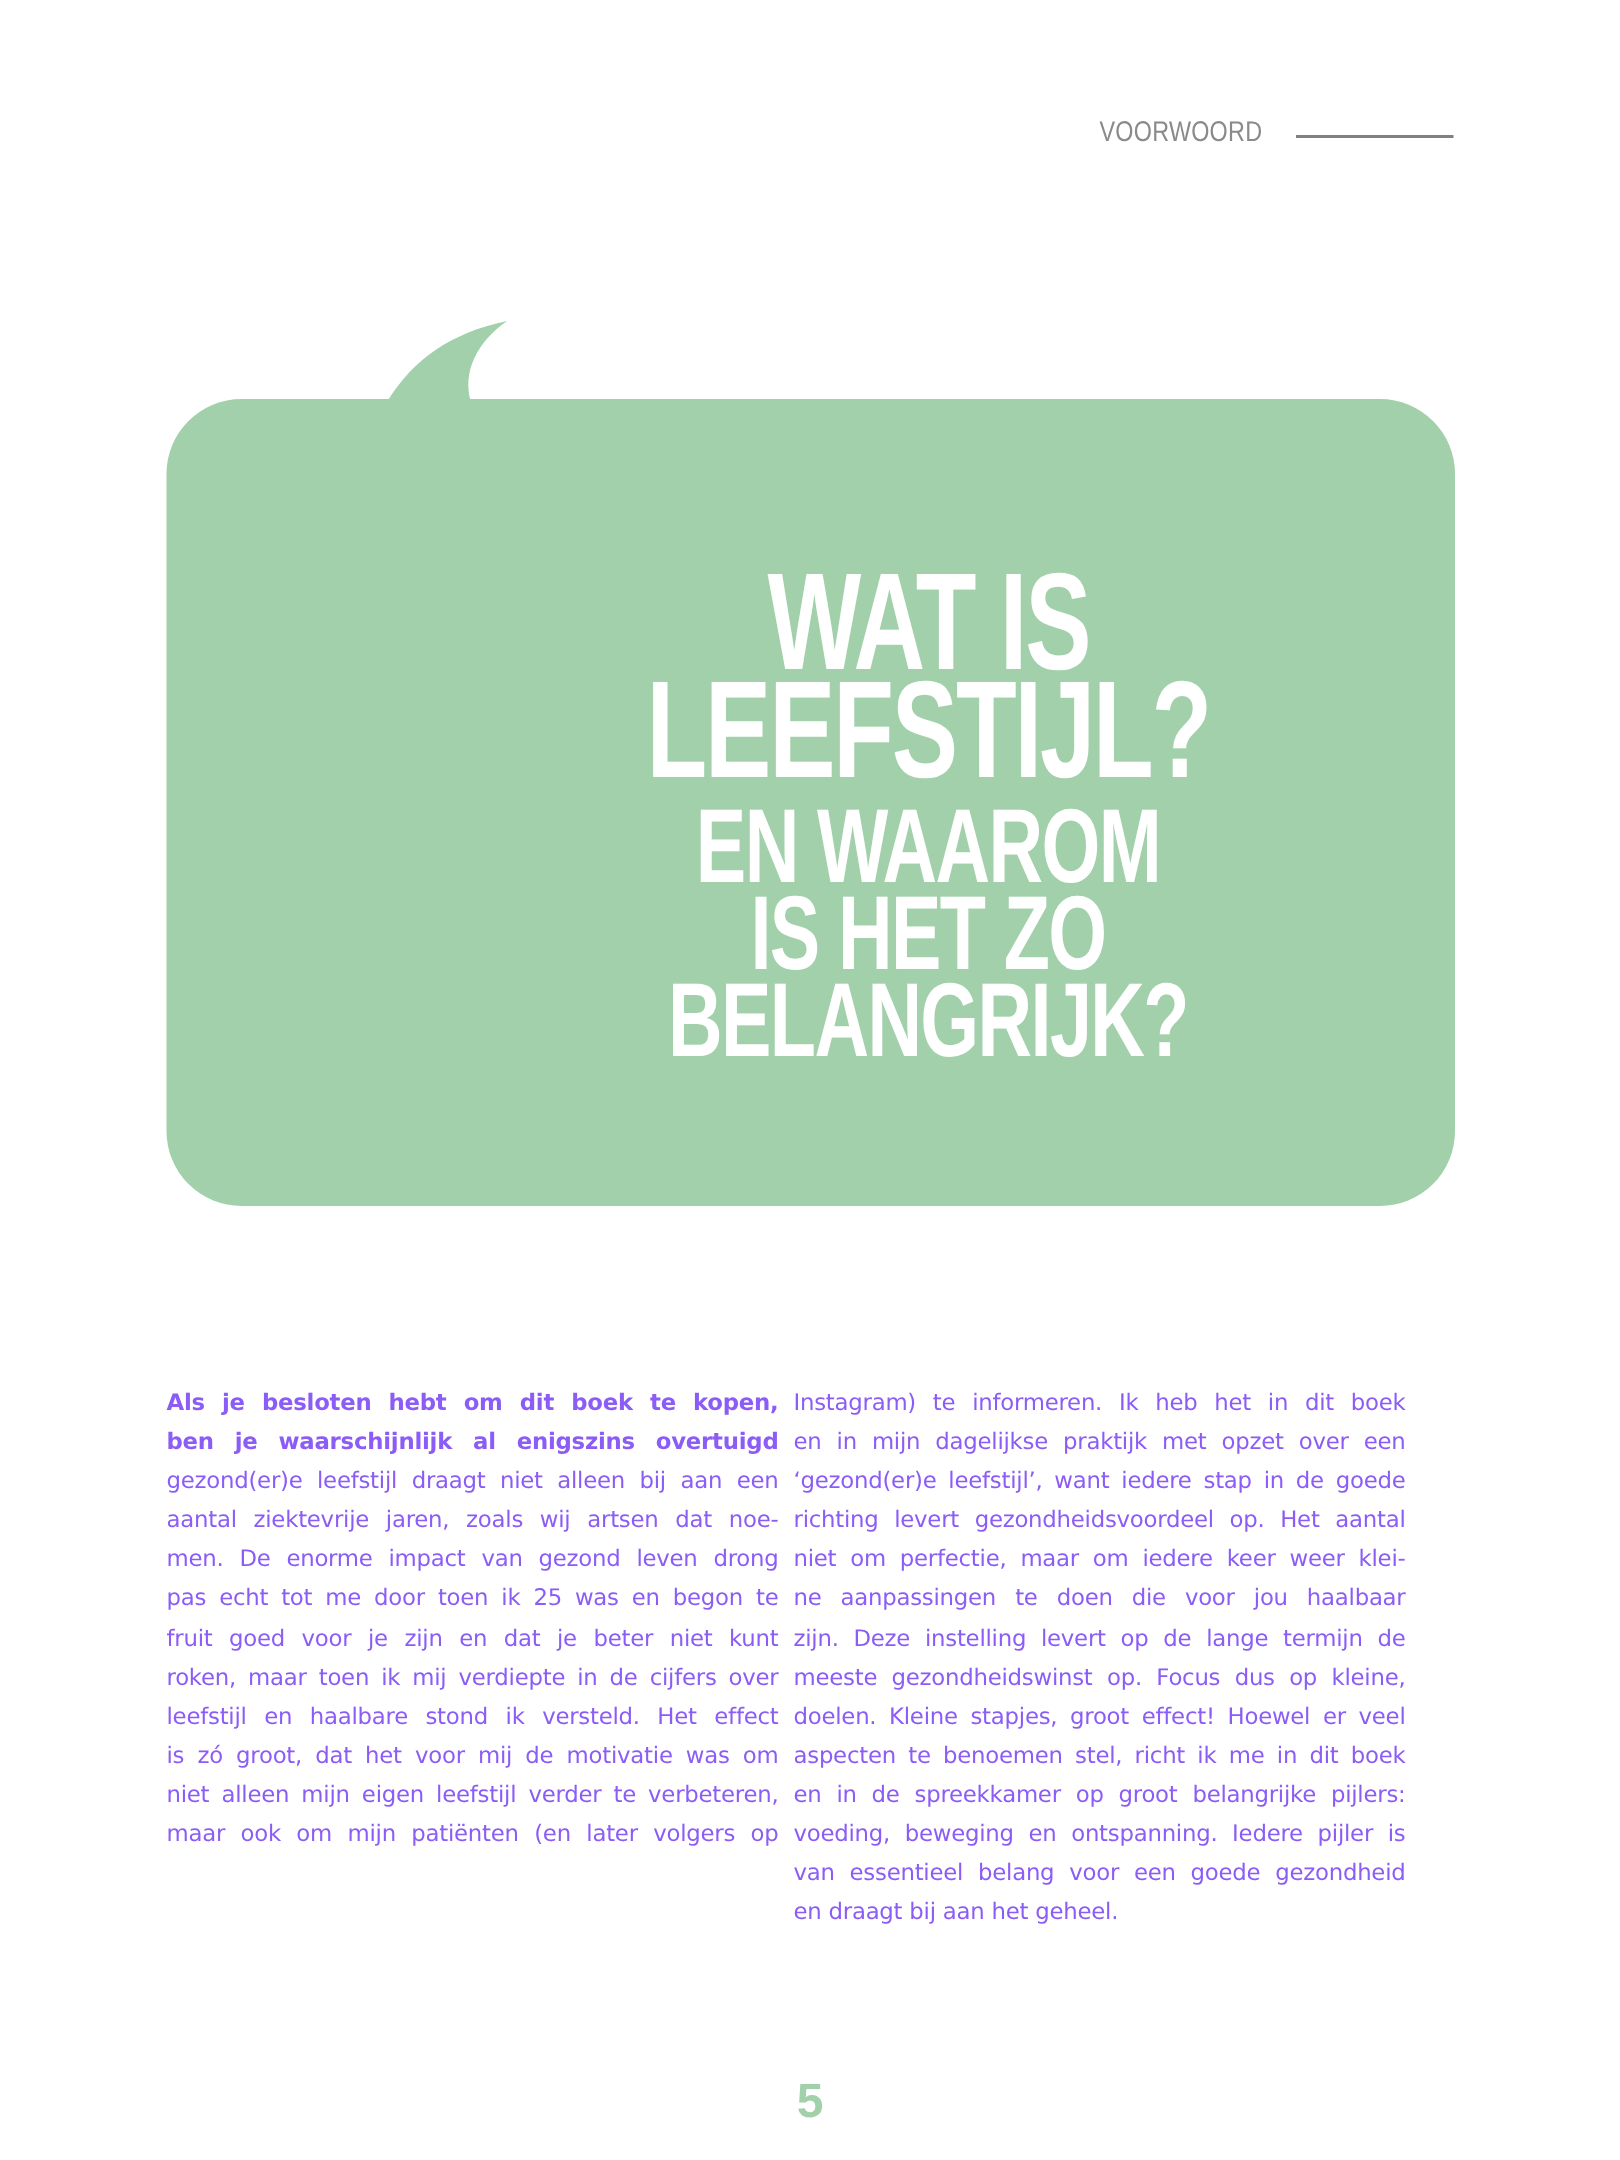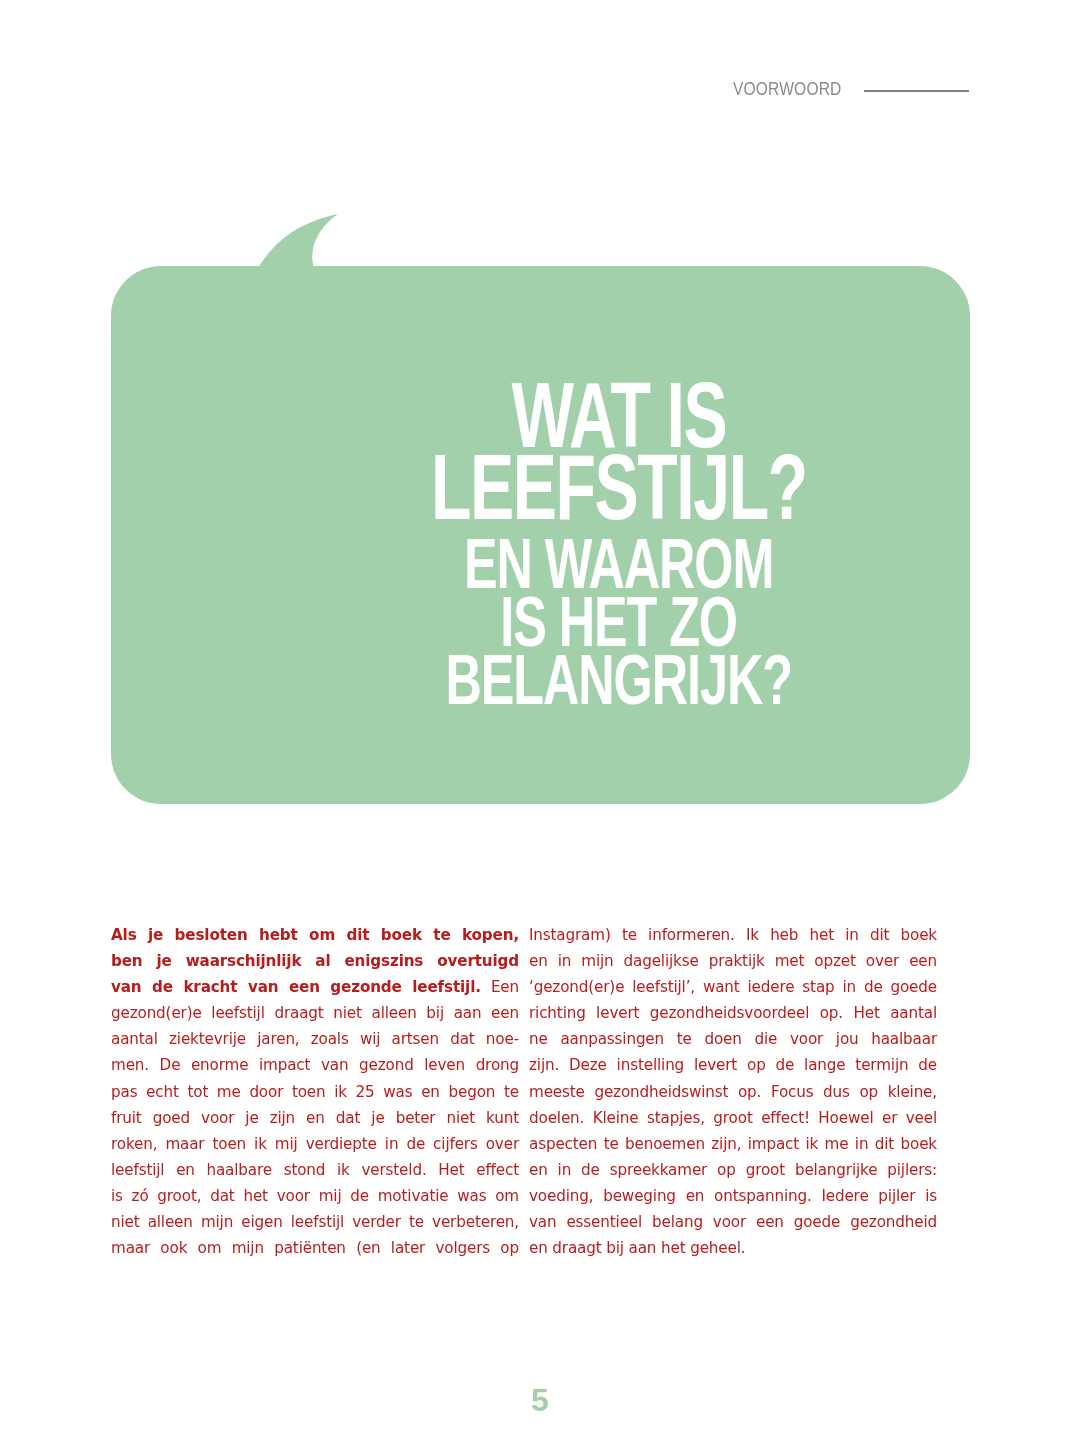--- a/index.html
+++ b/index.html
@@ -73,21 +73,21 @@
       margin-top: 12px;
     }
     .title-sub div { white-space: nowrap; }
     .column {
       position: absolute;
       top: 922px;
       width: 408px;
       font-family: "DejaVu Sans", sans-serif;
       font-size: 15.2px;
       line-height: 26.1px;
-      color: #b91c1c;
+      color: #8b5cf6;
       text-align: justify;
       letter-spacing: -0.15px;
     }
     .col-left { left: 111px; }
     .col-right { left: 529px; }
     .column .line {
       display: block;
       text-align: justify;
       text-align-last: justify;
       white-space: nowrap;
@@ -140,42 +140,42 @@
   <div class="title-sub">
     <div>EN WAAROM</div>
     <div>IS HET ZO</div>
     <div>BELANGRIJK?</div>
   </div>
 </div>
 
 <div class="column col-left">
   <div class="line"><span class="fit"><span class="bold">Als je besloten hebt om dit boek te kopen,</span><span></span></span></div>
   <div class="line"><span class="fit"><span class="bold">ben je waarschijnlijk al enigszins overtuigd</span><span></span></span></div>
-  <div class="line"><span class="fit"><span class="bold">van de kracht van een gezonde leefstijl.</span><span> Een</span></span></div>
   <div class="line"><span class="fit"><span class="bold"></span><span>gezond(er)e leefstijl draagt niet alleen bij aan een</span></span></div>
   <div class="line"><span class="fit"><span class="bold"></span><span>aantal ziektevrije jaren, zoals wij artsen dat noe-</span></span></div>
   <div class="line"><span class="fit"><span class="bold"></span><span>men. De enorme impact van gezond leven drong</span></span></div>
   <div class="line"><span class="fit"><span class="bold"></span><span>pas echt tot me door toen ik 25 was en begon te</span></span></div>
   <div class="line"><span class="fit"><span class="bold"></span><span>fruit goed voor je zijn en dat je beter niet kunt</span></span></div>
   <div class="line"><span class="fit"><span class="bold"></span><span>roken, maar toen ik mij verdiepte in de cijfers over</span></span></div>
   <div class="line"><span class="fit"><span class="bold"></span><span>leefstijl en haalbare stond ik versteld. Het effect</span></span></div>
   <div class="line"><span class="fit"><span class="bold"></span><span>is zó groot, dat het voor mij de motivatie was om</span></span></div>
   <div class="line"><span class="fit"><span class="bold"></span><span>niet alleen mijn eigen leefstijl verder te verbeteren,</span></span></div>
   <div class="line"><span class="fit"><span class="bold"></span><span>maar ook om mijn patiënten (en later volgers op</span></span></div>
 </div>
 
 <div class="column col-right">
   <div class="line"><span class="fit">Instagram) te informeren. Ik heb het in dit boek</span></div>
   <div class="line"><span class="fit">en in mijn dagelijkse praktijk met opzet over een</span></div>
   <div class="line"><span class="fit">‘gezond(er)e leefstijl’, want iedere stap in de goede</span></div>
   <div class="line"><span class="fit">richting levert gezondheidsvoordeel op. Het aantal</span></div>
+  <div class="line"><span class="fit">niet om perfectie, maar om iedere keer weer klei-</span></div>
   <div class="line"><span class="fit">ne aanpassingen te doen die voor jou haalbaar</span></div>
   <div class="line"><span class="fit">zijn. Deze instelling levert op de lange termijn de</span></div>
   <div class="line"><span class="fit">meeste gezondheidswinst op. Focus dus op kleine,</span></div>
   <div class="line"><span class="fit">doelen. Kleine stapjes, groot effect! Hoewel er veel</span></div>
-  <div class="line"><span class="fit">aspecten te benoemen zijn, impact ik me in dit boek</span></div>
+  <div class="line"><span class="fit">aspecten te benoemen stel, richt ik me in dit boek</span></div>
   <div class="line"><span class="fit">en in de spreekkamer op groot belangrijke pijlers:</span></div>
   <div class="line"><span class="fit">voeding, beweging en ontspanning. Iedere pijler is</span></div>
   <div class="line"><span class="fit">van essentieel belang voor een goede gezondheid</span></div>
   <div class="line last"><span class="fit">en draagt bij aan het geheel.</span></div>
 </div>
 
 <div class="page-number">5</div>
 
 </body></html>

